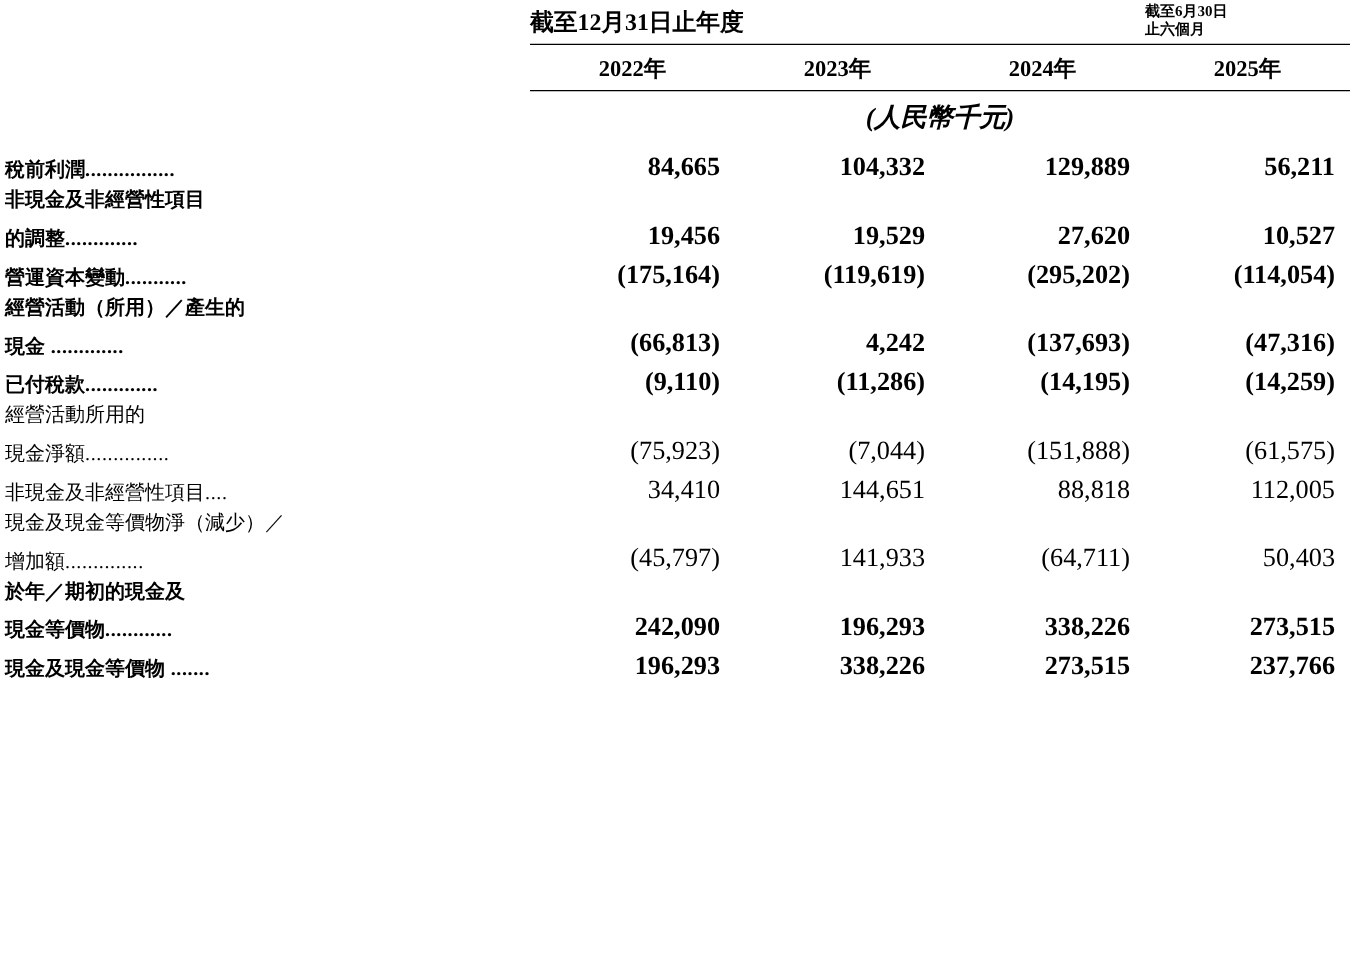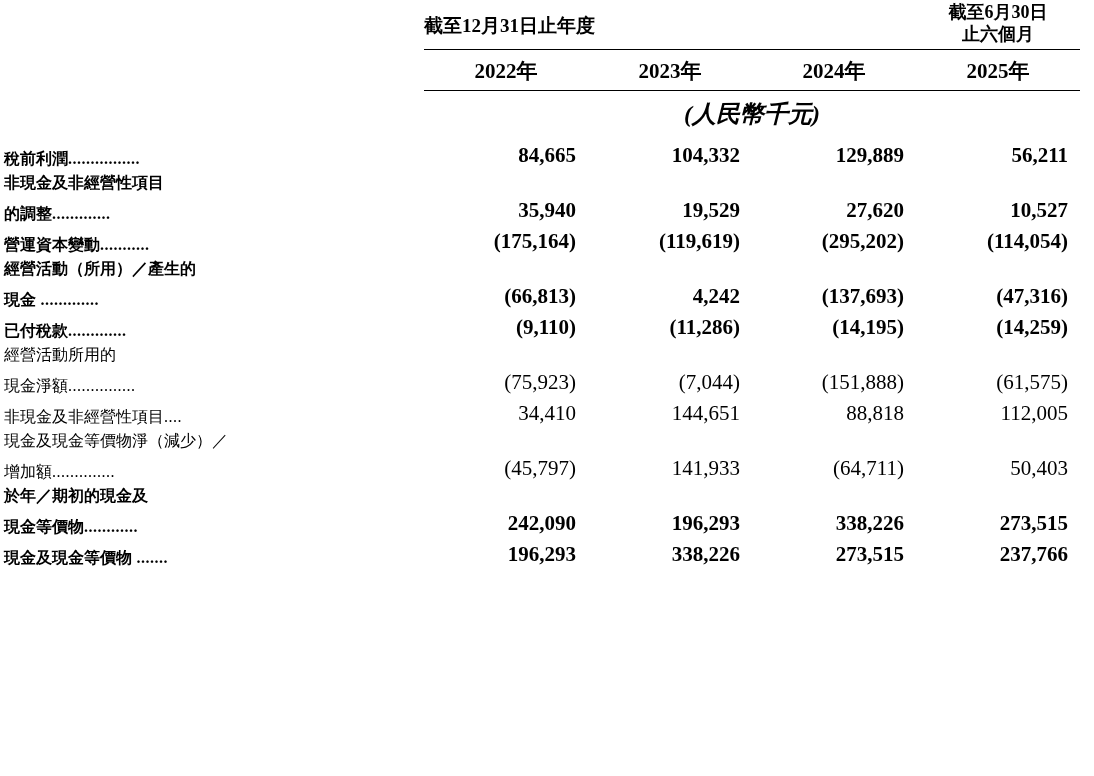--- a/index.html
+++ b/index.html
@@ -40,42 +40,41 @@
     padding: 6px 0 4px 0;
     line-height: 1.25;
     white-space: nowrap;
   }
   .hdr-span.rule {
     border-bottom: 1.5px solid #000;
   }
   .hdr-year {
     text-align: center;
     font-weight: bold;
-    font-size: 21px;
+    font-size: 18px;
     padding: 7px 0 5px 0;
     white-space: nowrap;
   }
   .hdr-year.rule-top {
     border-top: 1.5px solid #000;
   }
   .hdr-year.rule-bottom {
     border-bottom: 1.5px solid #000;
   }
   .hdr-unit {
     text-align: center;
     font-style: italic;
     font-weight: bold;
-    font-size: 24px;
+    font-size: 21px;
     padding: 7px 0 10px 0;
     white-space: nowrap;
   }
   .hdr-2line {
-    text-align: center;
-    font-weight: bold;
-    font-size: 18px;
+    font-weight: bold;
+    font-size: 12px;
     line-height: 1.2;
     padding: 2px 0 4px 0;
     white-space: nowrap;
   }
 
   
   td.label {
     font-size: 16px;
     line-height: 1.38;
     padding: 1px 0 1px 0;
@@ -140,21 +139,21 @@
         </tr>
         <tr>
           <td class="label bold"><span>非現金及非經營性項目</span><span class="dots"></span></td>
           <td class="num bold"></td>
           <td class="num bold"></td>
           <td class="num bold"></td>
           <td class="num bold"></td>
         </tr>
         <tr>
           <td class="label bold indent"><span>的調整</span><span class="dots">.............</span></td>
-          <td class="num bold">35,940</td>
+          <td class="num bold">19,456</td>
           <td class="num bold">19,529</td>
           <td class="num bold">27,620</td>
           <td class="num bold">10,527</td>
         </tr>
         <tr>
           <td class="label bold"><span>營運資本變動</span><span class="dots">...........</span></td>
           <td class="num bold">(175,164)</td>
           <td class="num bold">(119,619)</td>
           <td class="num bold">(295,202)</td>
           <td class="num bold">(114,054)</td>

